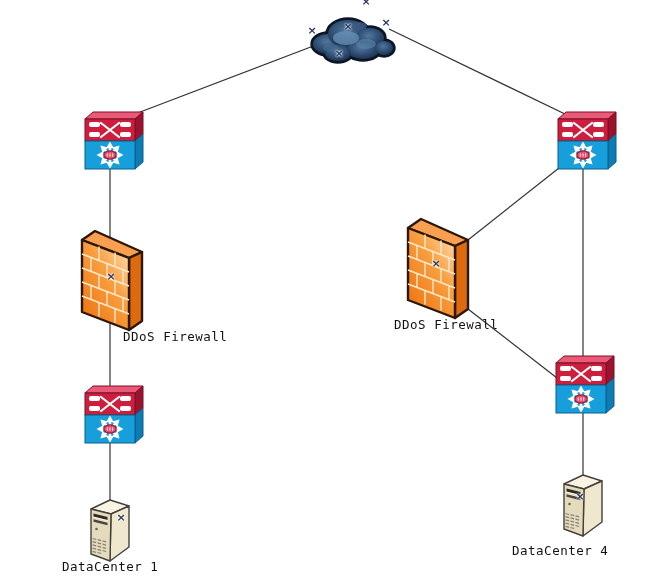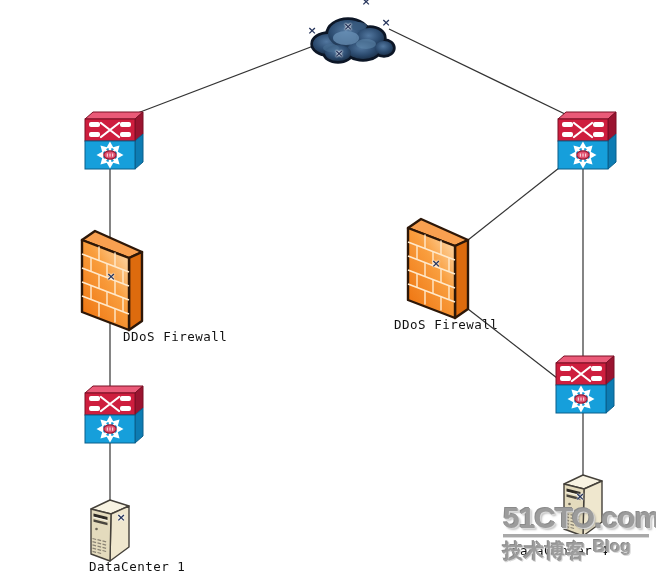--- a/index.html
+++ b/index.html
@@ -155,35 +155,27 @@
 
   <svg class="abs" style="left:86px;top:497px;" width="46" height="68">
       <use href="#sym-server"></use>
     </svg>
   <svg class="abs" style="left:559px;top:472px;" width="46" height="68">
       <use href="#sym-server"></use>
     </svg>
 
   <div class="node-label" style="left:123px;top:329px;">DDoS Firewall</div>
   <div class="node-label" style="left:394px;top:317px;">DDoS Firewall</div>
-  <div class="node-label" style="left:62px;top:559px;margin-left:27px;">DataCenter 1</div>
+  <div class="node-label" style="left:62px;top:559px;">DataCenter 1</div>
   <div class="node-label" style="left:512px;top:543px;">DataCenter 4</div>
 
   <div class="cp" style="left:366px;top:2px;">×</div>
   <div class="cp" style="left:312px;top:31px;">×</div>
   <div class="cp" style="left:348px;top:27px;">×</div>
   <div class="cp" style="left:386px;top:23px;">×</div>
   <div class="cp" style="left:339px;top:54px;">×</div>
   <div class="cp" style="left:111px;top:277px;">×</div>
   <div class="cp" style="left:436px;top:264px;">×</div>
   <div class="cp" style="left:121px;top:518px;">×</div>
   <div class="cp" style="left:580px;top:497px;">×</div>
 
-  <div id="watermark">
-    <div class="wm-brand">51CTO.com</div>
-    <div class="wm-rule"></div>
-    <div class="wm-tagline">
-      <span class="wm-cn">技术博客</span>
-      <span class="wm-en">Blog</span>
-    </div>
-  </div>
 
 </div>
 
 </body></html>

